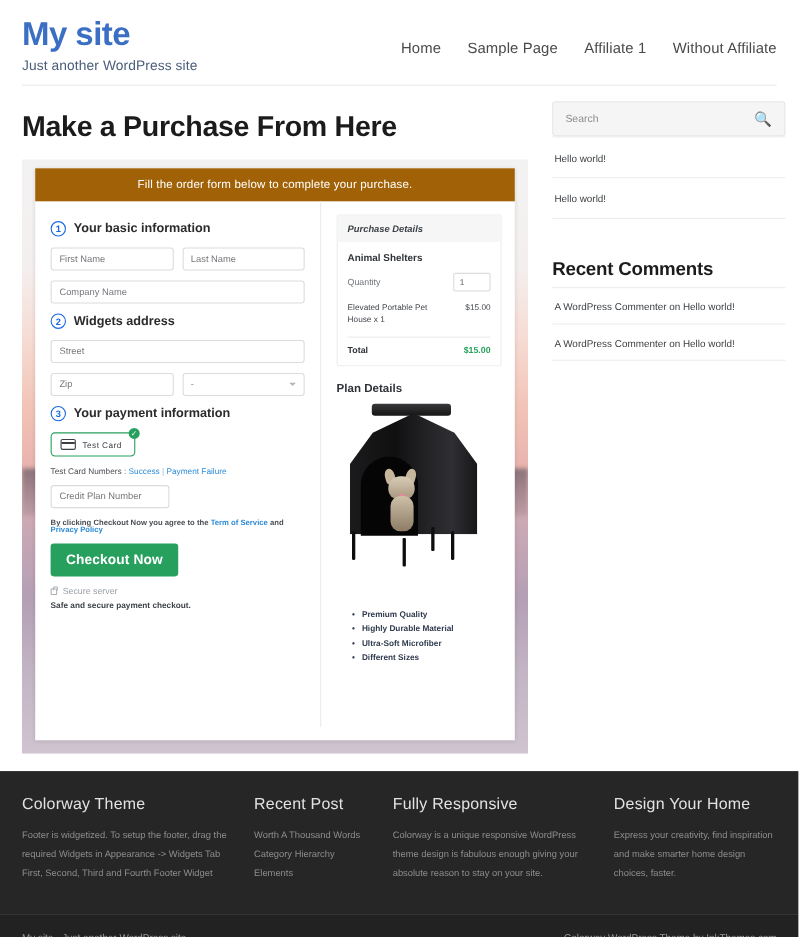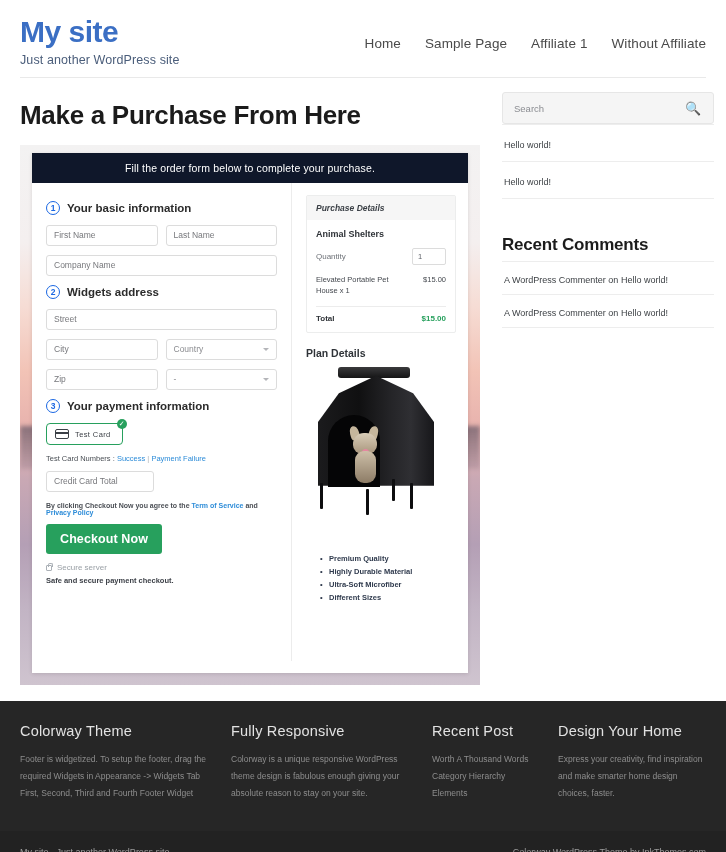--- a/index.html
+++ b/index.html
@@ -61,21 +61,21 @@
     content:""; position:absolute; left:0; right:0; top:52%; height:8%;
     background:linear-gradient(to bottom, rgba(60,60,80,.55), rgba(90,80,100,.15));
     filter:blur(2px);
   }
   .form-card {
     position:absolute; left:12px; top:8px; width:436px; height:520px;
     background:#ffffff; z-index:3;
     box-shadow:0 1px 4px rgba(0,0,0,.12);
   }
   .form-banner {
-    background:#0f172a; color:#fff; text-align:center;
+    background:#a16207; color:#fff; text-align:center;
     font-size:10.5px; padding:9px 6px; letter-spacing:0.15px;
   }
   .form-body { display:flex; height:478px; }
   .form-left { width:266px; padding:12px 14px 0 14px; }
   .form-right { flex:1; padding:12px 12px 0 14px; border-left:1px solid #ececec; }
 
   .step-head { display:flex; align-items:center; gap:7px; margin:6px 0 10px 0; }
   .step-num {
     width:14px;height:14px;border-radius:50%;border:1px solid #1a67e3;color:#1a67e3;
     font-size:8.5px; display:flex;align-items:center;justify-content:center;
@@ -293,27 +293,20 @@
 
             <div class="step-head">
               <span class="step-num">2</span>
               <span class="step-label">Widgets address</span>
             </div>
 
             <div class="row">
               <div class="fld full">Street</div>
             </div>
             <div class="row">
-              <div class="fld">City</div>
-              <div class="fld sel">
-                <span>Country</span>
-                <span class="caret"></span>
-              </div>
-            </div>
-            <div class="row">
               <div class="fld">Zip</div>
               <div class="fld sel">
                 <span>-</span>
                 <span class="caret"></span>
               </div>
             </div>
 
             <div class="step-head">
               <span class="step-num">3</span>
               <span class="step-label">Your payment information</span>
@@ -328,21 +321,21 @@
             </div>
 
             <div class="testcards">
               <span>Test Card Numbers :</span>
               <a href="#">Success</a>
               <span class="sep">|</span>
               <a href="#">Payment Failure</a>
             </div>
 
             <div class="row">
-              <div class="fld ccnum" style="flex:0 0 108px">Credit Card Total</div>
+              <div class="fld ccnum" style="flex:0 0 108px">Credit Plan Number</div>
             </div>
 
 
             <div class="agree">
               <span>By clicking Checkout Now you agree to the</span>
               <a href="#">Term of Service</a>
               <span>and</span>
               <a href="#">Privacy Policy</a>
             </div>
 
@@ -426,31 +419,31 @@
     </ul>
   </aside>
 </div>
 
 <footer class="site-footer">
   <div class="footer-cols">
     <div class="fcol w1">
       <h4>Colorway Theme</h4>
       <p>Footer is widgetized. To setup the footer, drag the required Widgets in Appearance -&gt; Widgets Tab First, Second, Third and Fourth Footer Widget</p>
     </div>
-    <div class="fcol w3">
-      <h4>Fully Responsive</h4>
-      <p>Colorway is a unique responsive WordPress theme design is fabulous enough giving your absolute reason to stay on your site.</p>
-    </div>
     <div class="fcol w2">
       <h4>Recent Post</h4>
       <ul>
         <li>Worth A Thousand Words</li>
         <li>Category Hierarchy</li>
         <li>Elements</li>
       </ul>
+    </div>
+    <div class="fcol w3">
+      <h4>Fully Responsive</h4>
+      <p>Colorway is a unique responsive WordPress theme design is fabulous enough giving your absolute reason to stay on your site.</p>
     </div>
     <div class="fcol w4">
       <h4>Design Your Home</h4>
       <p>Express your creativity, find inspiration and make smarter home design choices, faster.</p>
     </div>
   </div>
 </footer>
 <div class="footer-bar">
   <span>My site - Just another WordPress site</span>
   <span>Colorway WordPress Theme by InkThemes.com</span>

